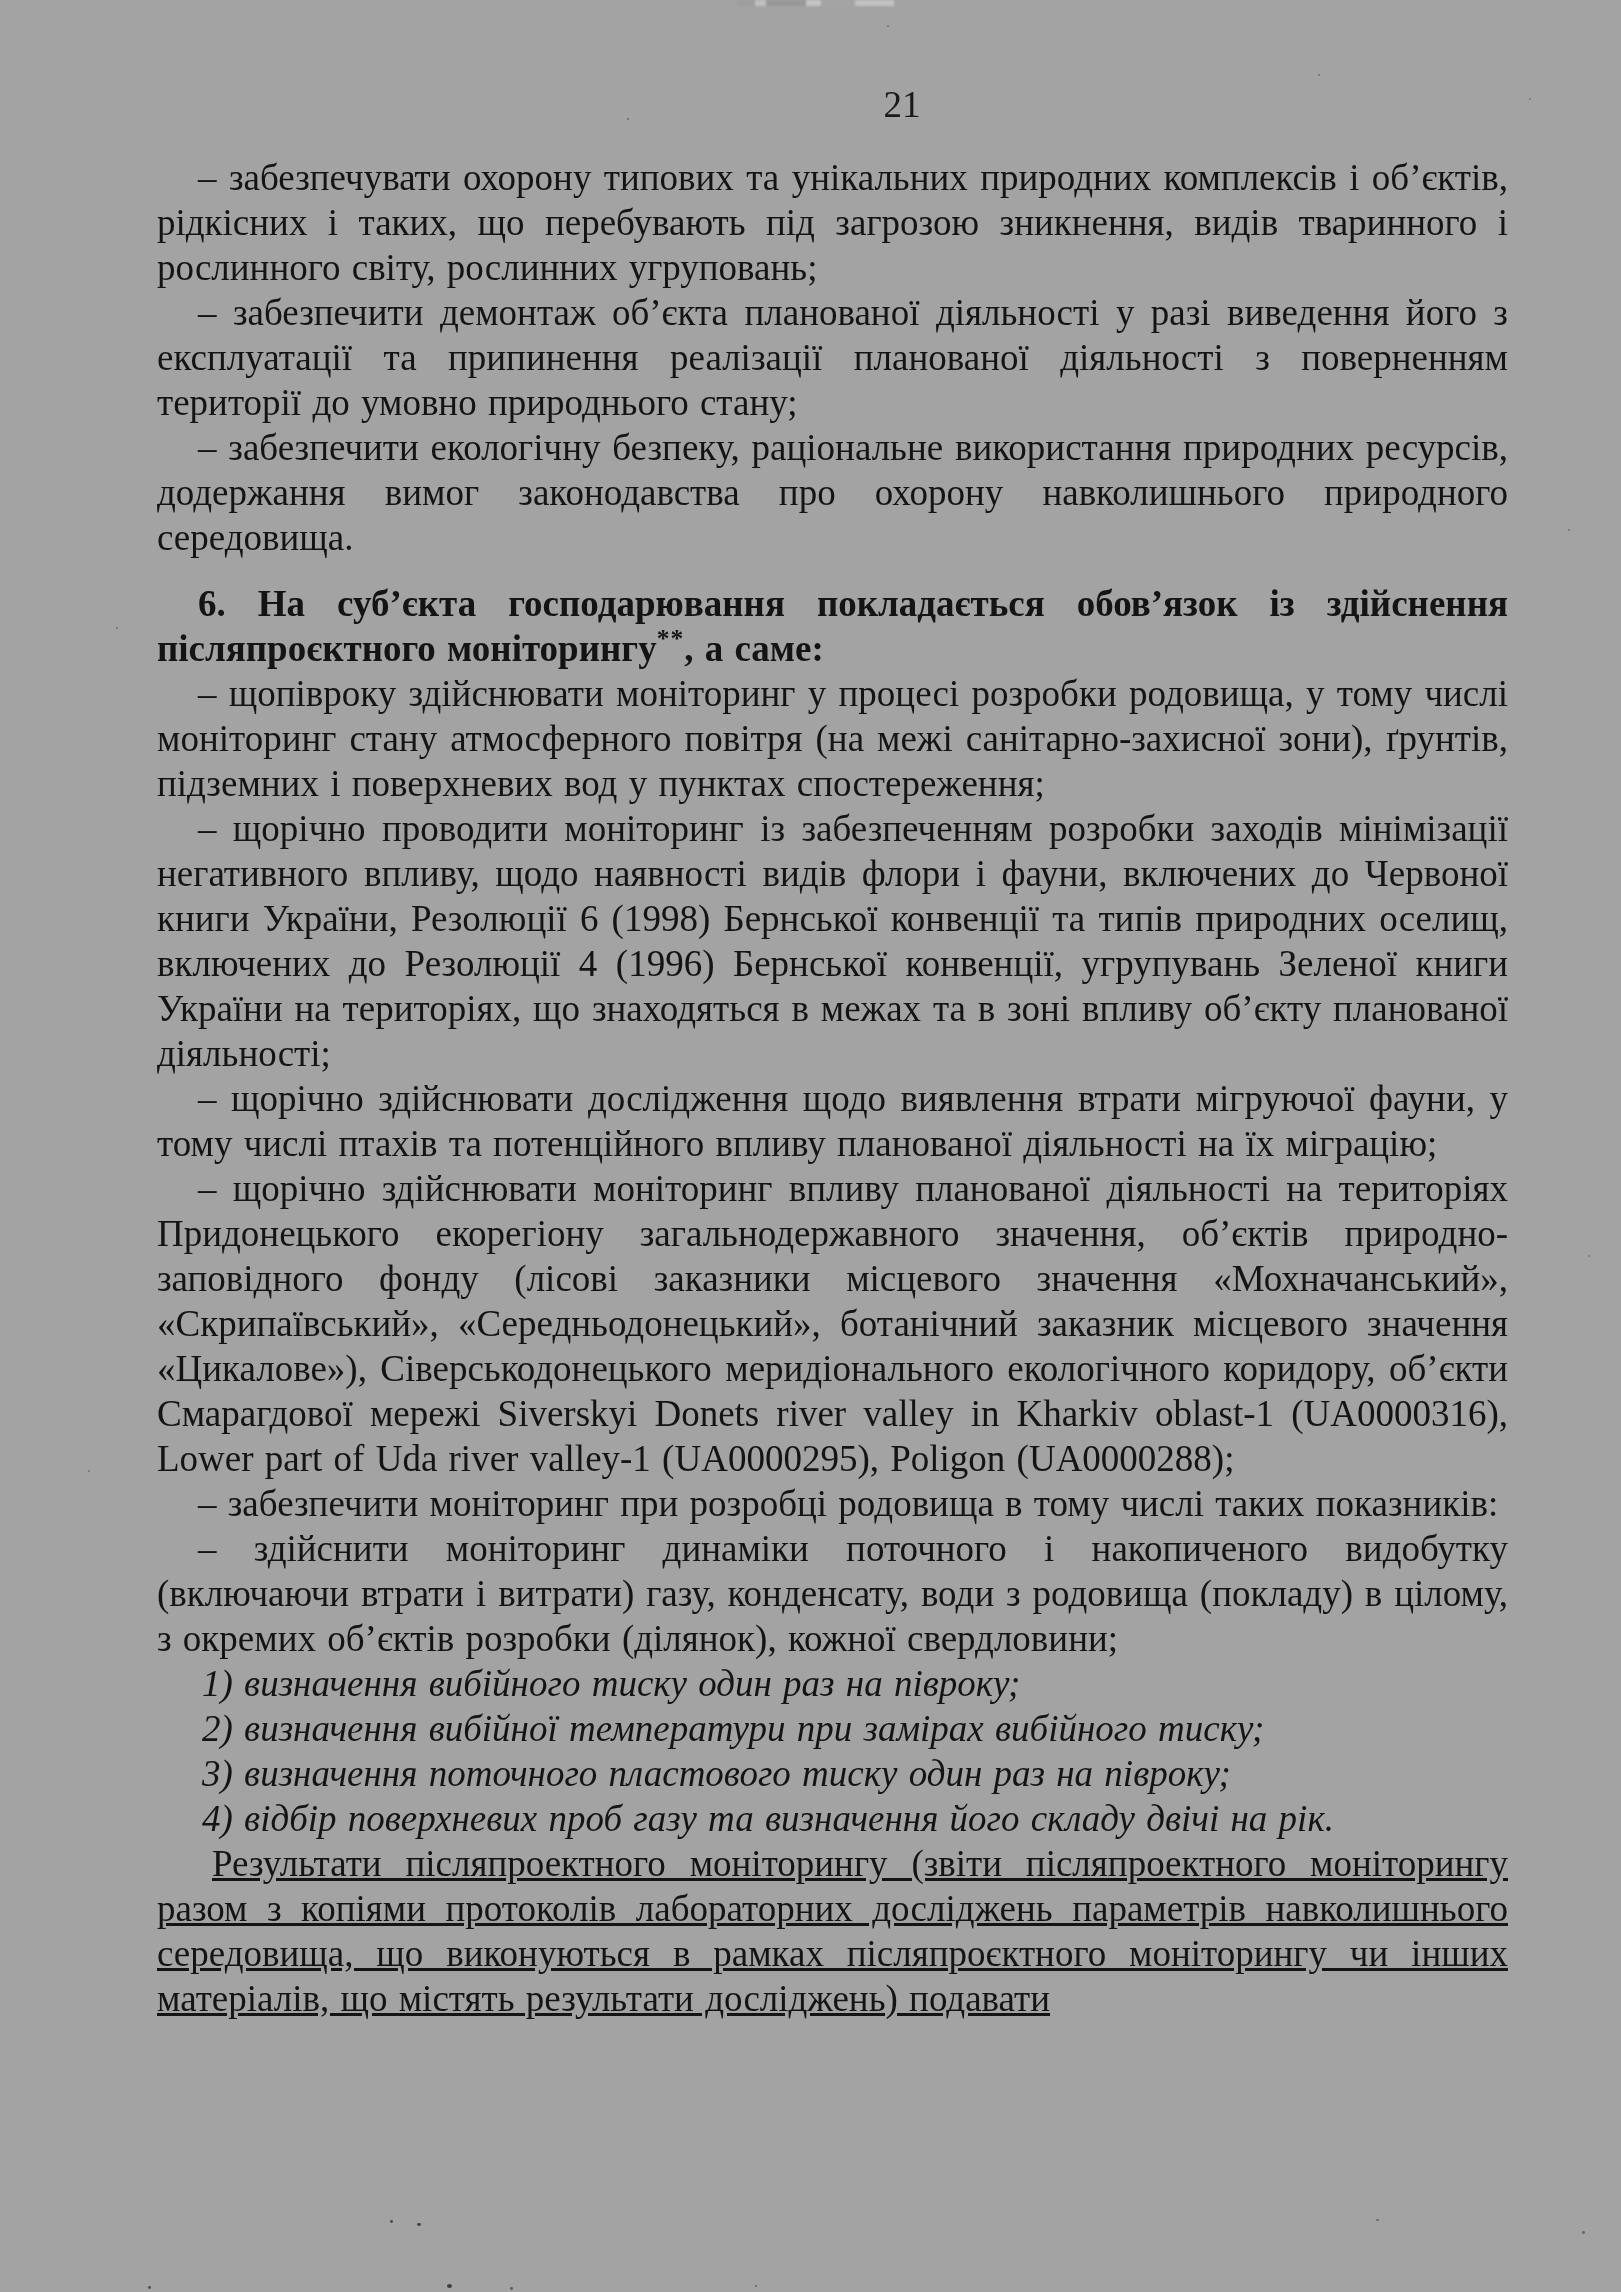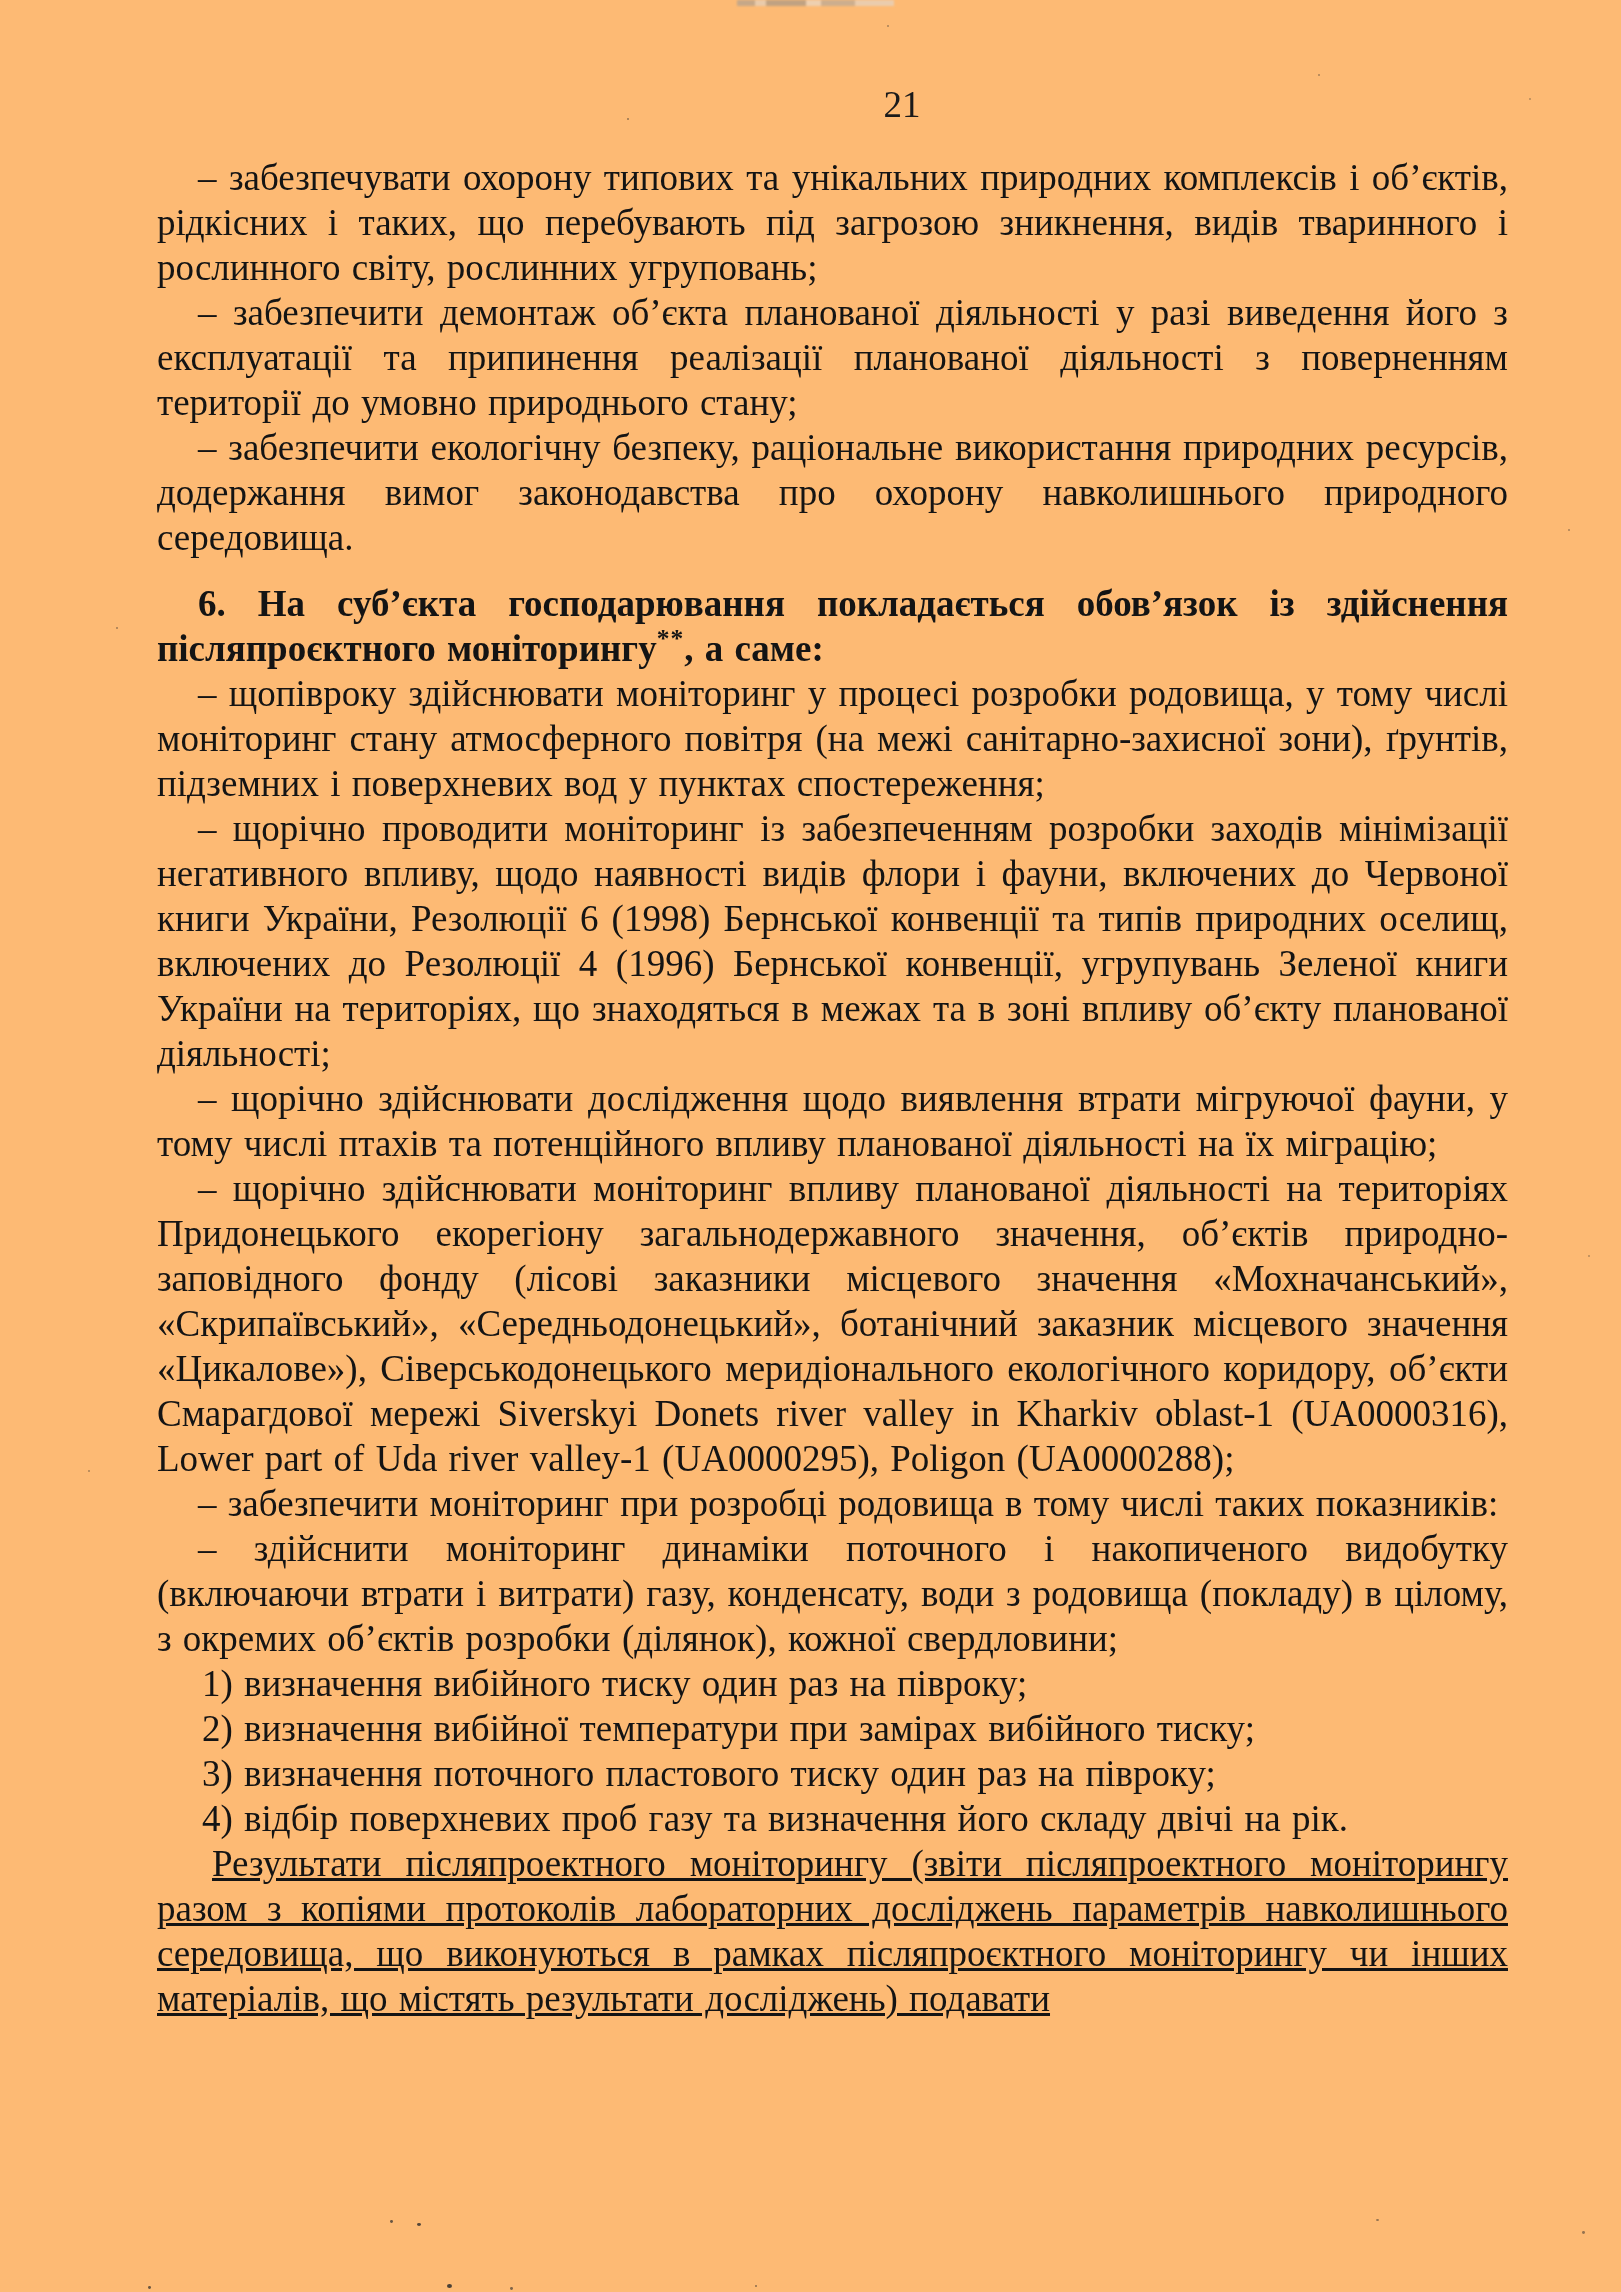--- a/index.html
+++ b/index.html
@@ -4,21 +4,21 @@
 <style>
   html, body {
     margin: 0;
     padding: 0;
     background: #ffffff;
   }
   .page {
     position: relative;
     width: 1621px;
     height: 2293px;
-    background: #fdba74;
+    background: #a3a3a3;
     overflow: hidden;
     font-family: "Liberation Serif", "DejaVu Serif", serif;
     color: #111;
   }
   .page-number {
     position: absolute;
     top: 82px;
     left: 853px;
     width: 98px;
     text-align: center;
@@ -61,20 +61,21 @@
     list-style: none;
   }
   .numbered li {
     margin: 0;
     padding-left: 45px;
     font-size: 37px;
     line-height: 45px;
     text-align: left;
     word-spacing: 2px;
     color: #141414;
+    font-style: italic;
   }
   
   .smudge-top {
     position: absolute;
     top: 0;
     left: 737px;
     width: 157px;
     height: 5.9px;
     background: linear-gradient(90deg, #9a9a9a 0 17.6px, #d9d9d9 17.6px 29px, #8f8f8f 29px 69px, #e2e2e2 69px 84px, #a5a5a5 84px 118px, #dcdcdc 118px 157px);
     opacity: 0.55;

